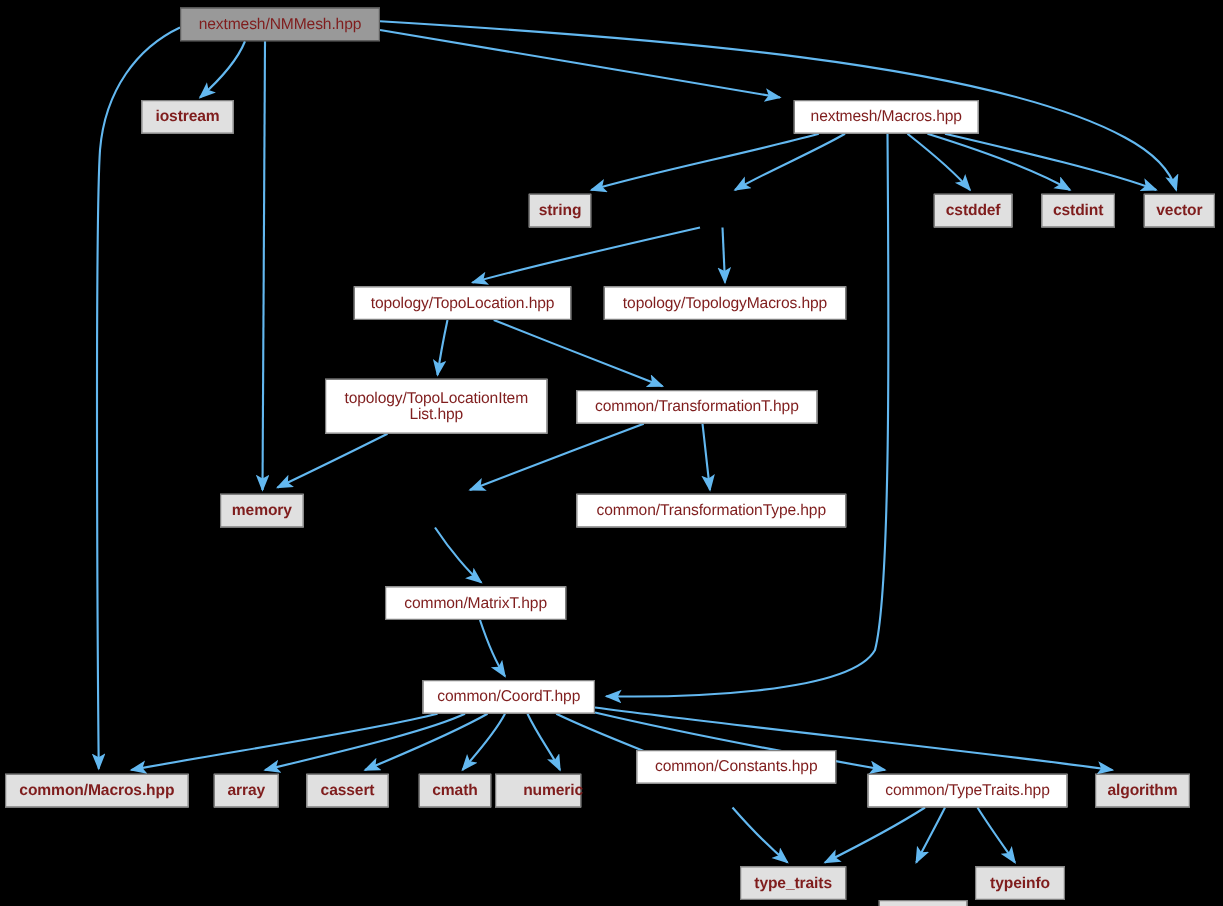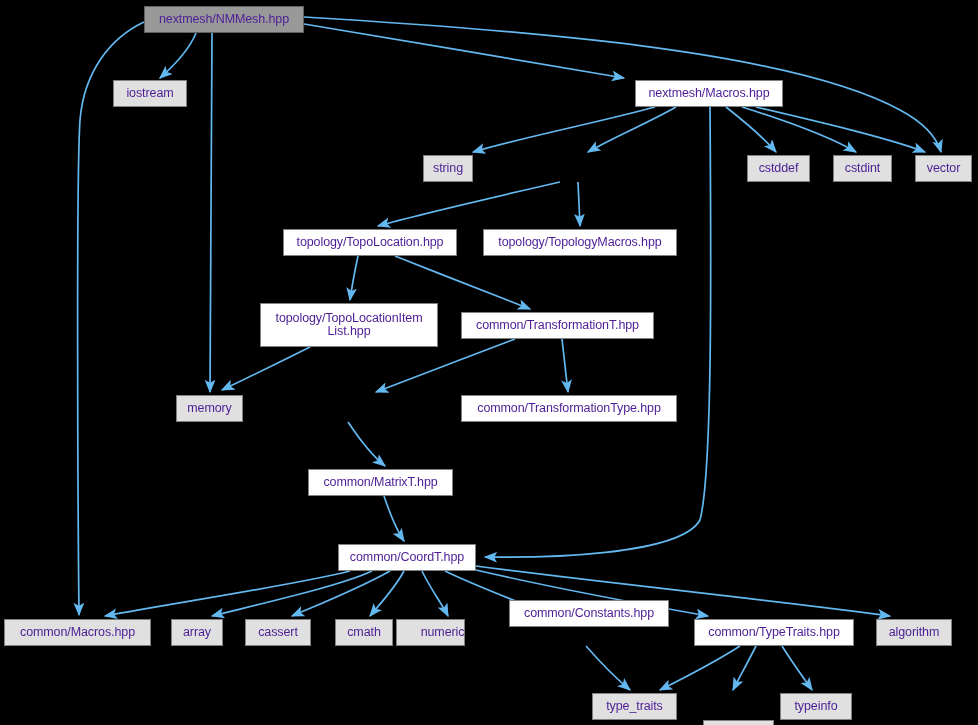--- a/index.html
+++ b/index.html
@@ -33,29 +33,30 @@
   .node {
     position: absolute;
     box-sizing: border-box;
     display: flex;
     align-items: center;
     justify-content: center;
     text-align: center;
     border: 1px solid #808080;
     font-size: 12.5px;
     line-height: 13px;
-    color: #4c1d95;
+    color: #7f1d1d;
     white-space: pre-line;
     letter-spacing: -0.1px;
   }
   .node.project {
     background: #ffffff;
   }
   .node.system {
     background: #e0e0e0;
+    font-weight: bold;
   }
   .node.root {
     background: #999999;
     border: 1px solid #606060;
   }
 </style>
 </head>
 <body>
 
 <div id="graph-root">

